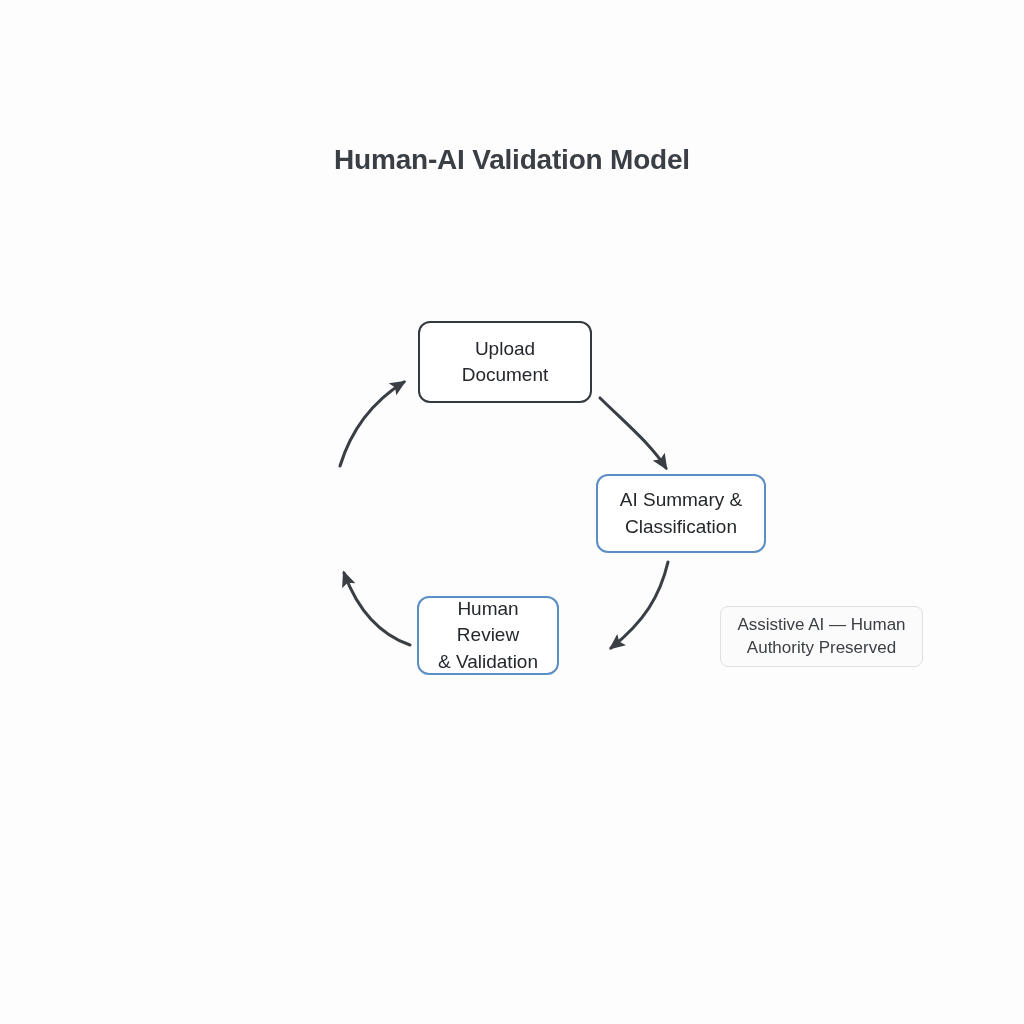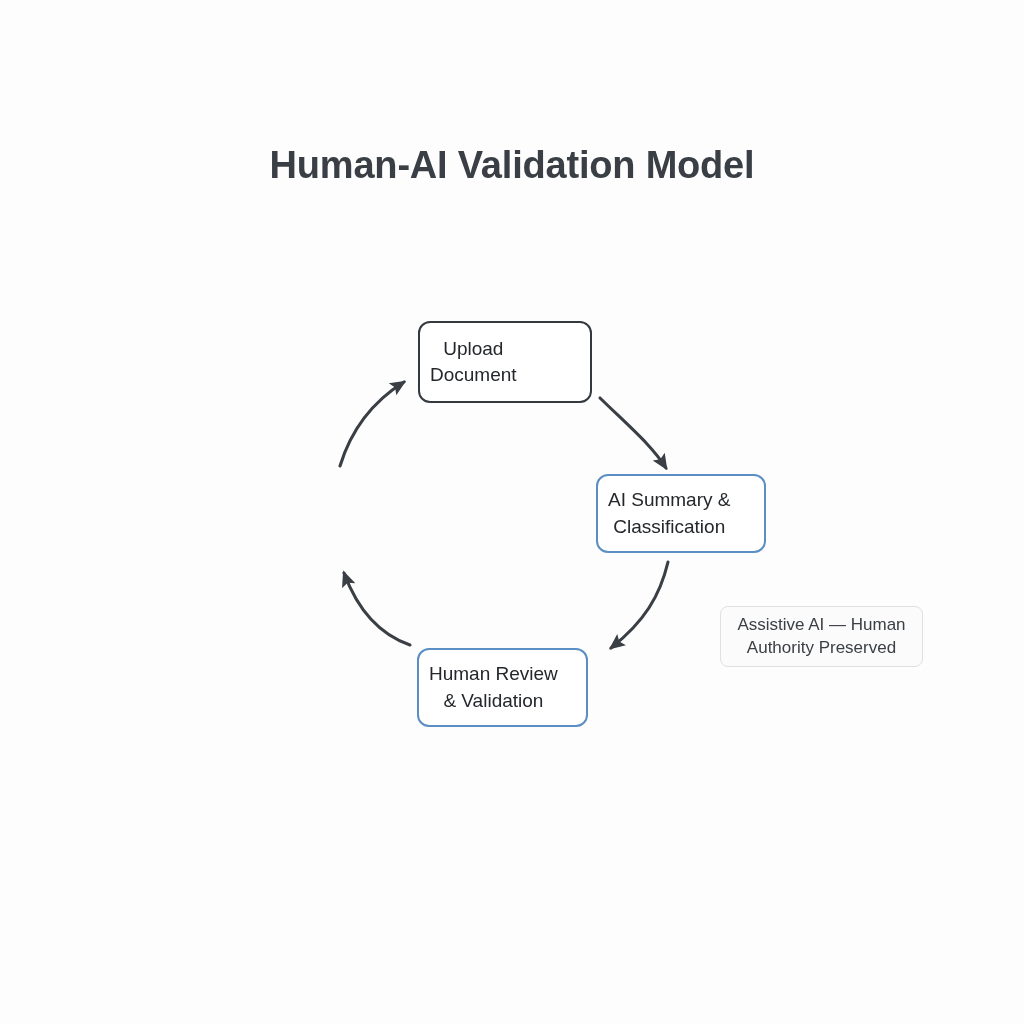--- a/index.html
+++ b/index.html
@@ -23,21 +23,21 @@
     background: #fdfdfd;
   }
 
   
   #diagram-title {
     position: absolute;
     left: 0;
     top: 144px;
     width: 1024px;
     text-align: center;
-    font-size: 38px;
+    font-size: 28px;
     font-weight: bold;
     letter-spacing: -0.2px;
     color: #3a3f45;
     white-space: nowrap;
   }
 
   
   #arrow-layer {
     position: absolute;
     left: 0;
@@ -46,20 +46,21 @@
     height: 1024px;
     pointer-events: none;
   }
 
   
   .node {
     position: absolute;
     box-sizing: border-box;
     display: flex;
     align-items: center;
+    justify-content: center;
     text-align: center;
     border-radius: 12px;
     background: #ffffff;
     font-size: 19px;
     line-height: 1.38;
     color: #24272b;
     padding: 6px 10px;
   }
   .node.gray {
     border: 2.2px solid #34393f;
@@ -68,21 +69,21 @@
     border: 2.2px solid #5b8ec4;
   }
   .node .node-label {
     display: block;
     white-space: pre-line;
   }
 
   
   #node-upload      { left: 418px; top: 321px; width: 174px; height: 82px; }
   #node-ai          { left: 586px; top: 474px; width: 170px; height: 79px; margin-left: 10px; }
-  #node-human       { left: 417px; top: 648px; width: 171px; height: 79px; }
+  #node-human       { left: 417px; top: 596px; width: 142px; height: 79px; }
   #node-asset       { left: 251px; top: 476px; width: 170px; height: 79px; }
 
   
   #annotation-note {
     position: absolute;
     left: 720px;
     top: 606px;
     width: 203px;
     height: 61px;
     box-sizing: border-box;

